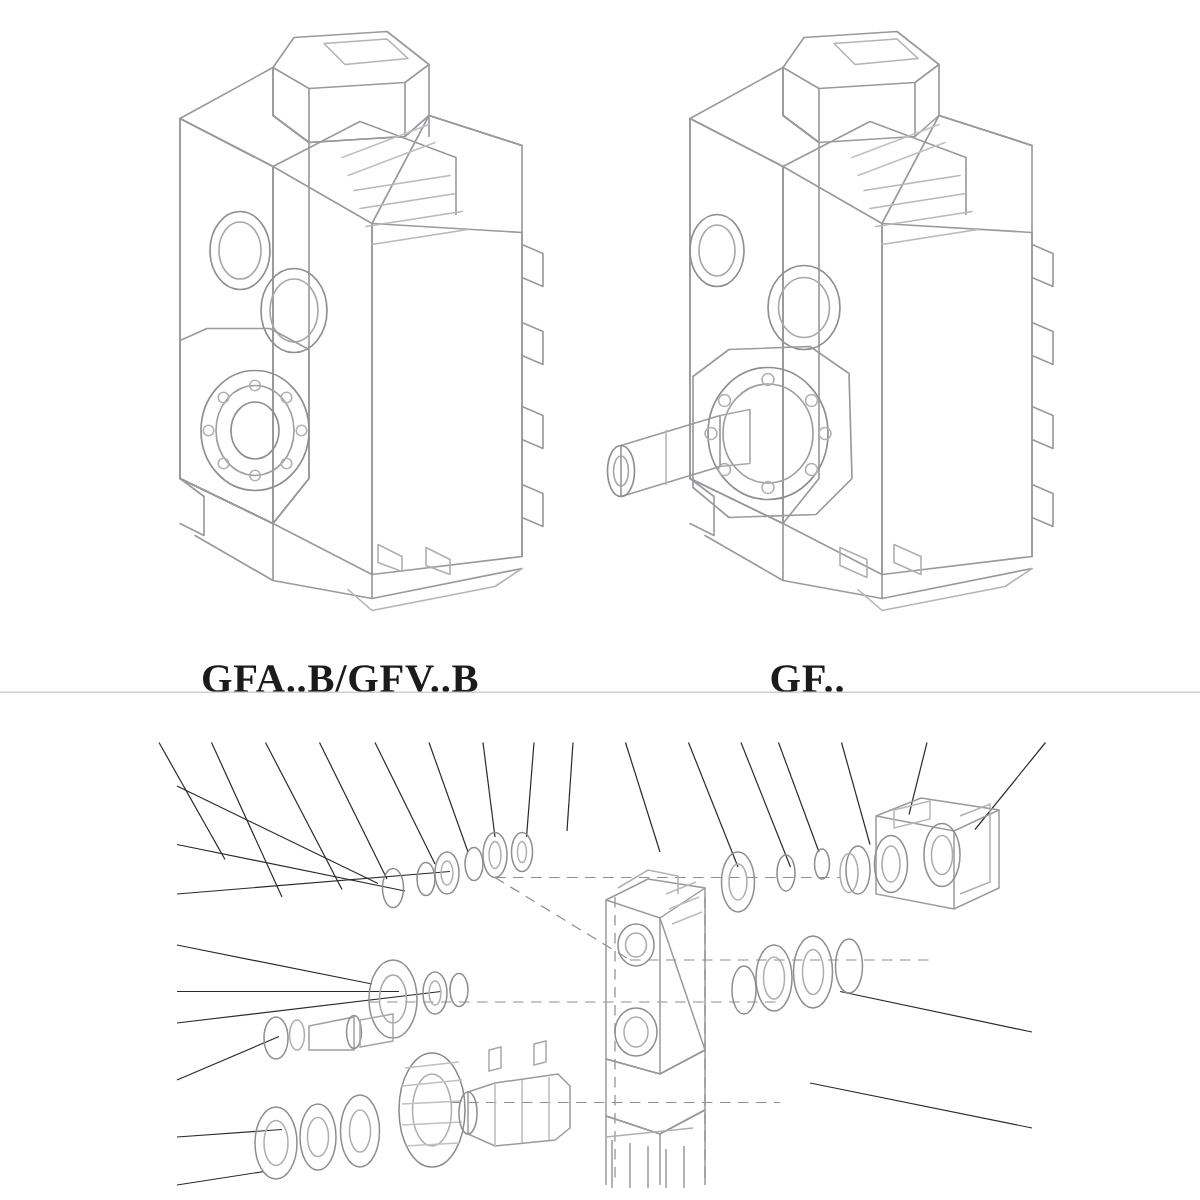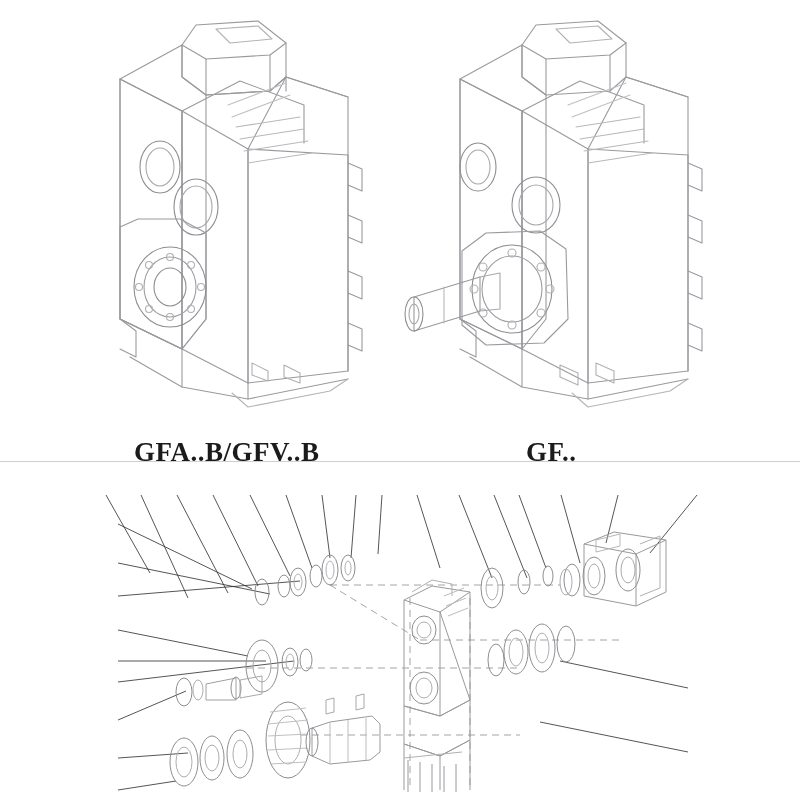--- a/index.html
+++ b/index.html
@@ -49,21 +49,21 @@
     font-size: 27px;
     letter-spacing: 0.5px;
     color: #1b1b1b;
     white-space: nowrap;
   }
   .caption-left {
     left: 134px;
     top: 418px;
   }
   .caption-right {
-    left: 526px;
+    left: 513px;
     top: 418px;
   }
   svg {
     display: block;
   }
   .svg-layer {
     position: absolute;
     left: 0;
     top: 0;
   }

